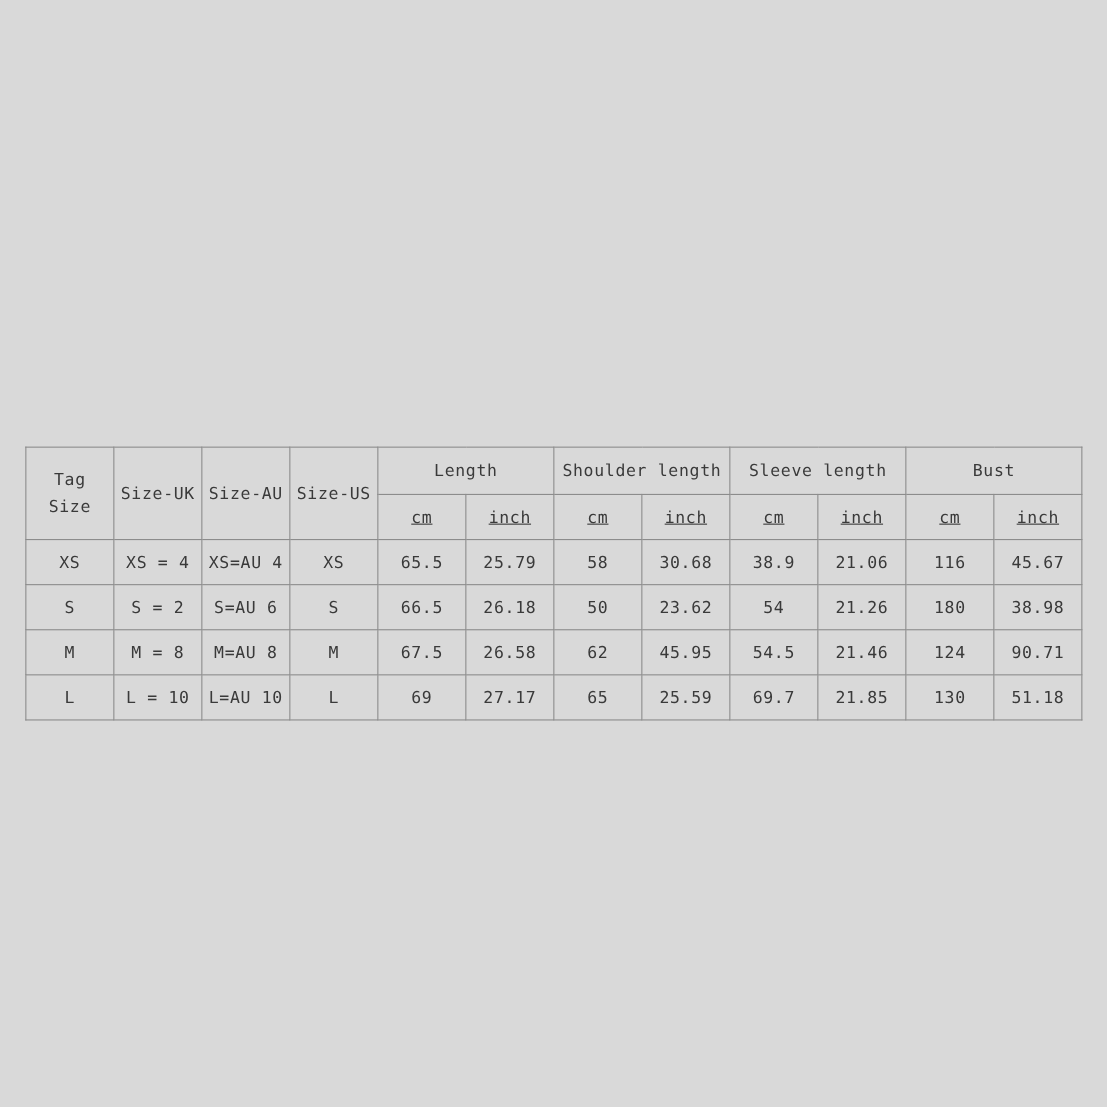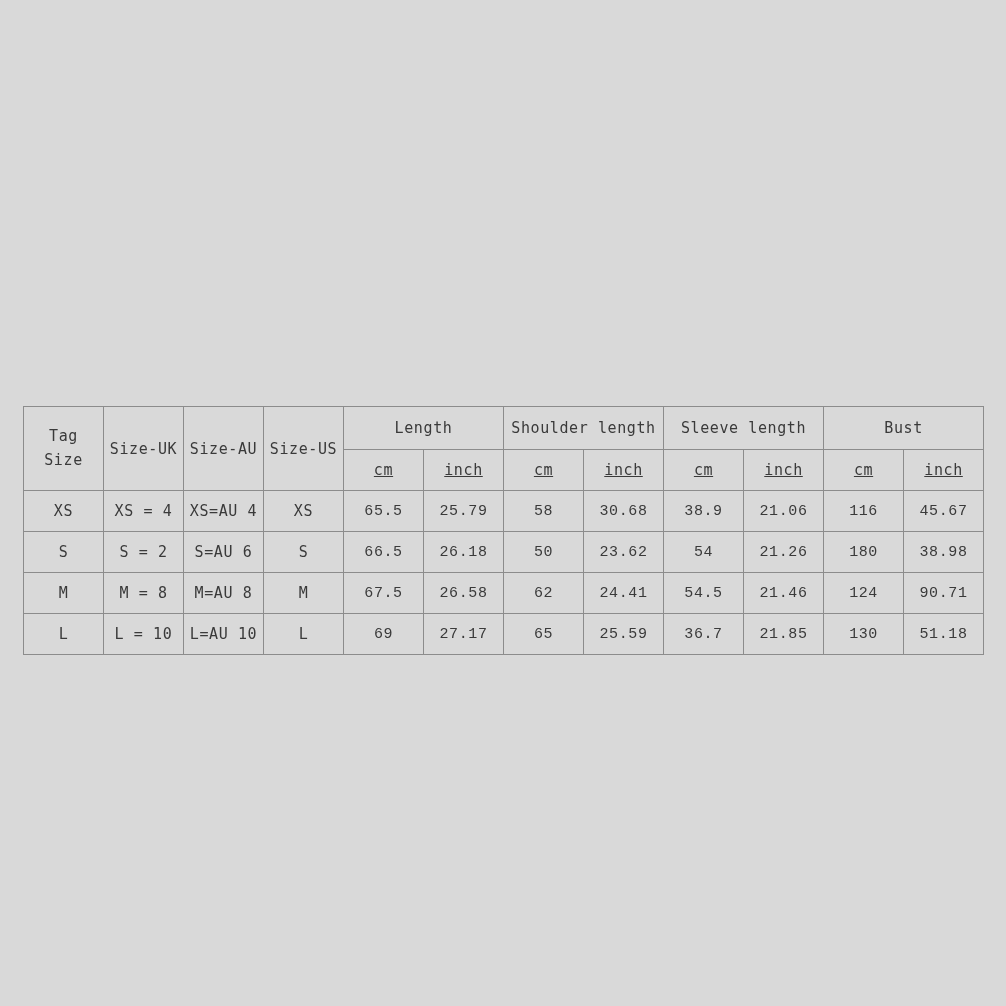--- a/index.html
+++ b/index.html
@@ -66,21 +66,21 @@
 
   .tag-size-cell {
     line-height: 1.55;
     font-size: 15px;
   }
   .tag-size-cell span { display: block; }
 
   .unit-cell { font-size: 14px; text-decoration: underline; }
 
   .sizecol { font-size: 14.5px; }
-  .numcell { font-size: 15px; font-family: Liberation Mono, monospace; }
+  .numcell { font-size: 15px; }
 </style>
 </head>
 <body>
 
 <div class="page">
   <div class="table-wrap">
     <table class="size-chart">
       <colgroup>
         <col class="c-tag">
           <col class="c-uk">
@@ -151,37 +151,37 @@
         </tr>
 
         <tr class="row-body">
           <td class="sizecol">M</td>
           <td class="sizecol">M = 8</td>
           <td class="sizecol">M=AU 8</td>
           <td class="sizecol">M</td>
           <td class="numcell">67.5</td>
           <td class="numcell">26.58</td>
           <td class="numcell">62</td>
-          <td class="numcell">24.41</td>
+          <td class="numcell">45.95</td>
           <td class="numcell">54.5</td>
           <td class="numcell">21.46</td>
           <td class="numcell">124</td>
           <td class="numcell">90.71</td>
         </tr>
 
         <tr class="row-body">
           <td class="sizecol">L</td>
           <td class="sizecol">L = 10</td>
           <td class="sizecol">L=AU 10</td>
           <td class="sizecol">L</td>
           <td class="numcell">69</td>
           <td class="numcell">27.17</td>
           <td class="numcell">65</td>
           <td class="numcell">25.59</td>
-          <td class="numcell">36.7</td>
+          <td class="numcell">69.7</td>
           <td class="numcell">21.85</td>
           <td class="numcell">130</td>
           <td class="numcell">51.18</td>
         </tr>
       </tbody>
     </table>
   </div>
 </div>
 
 </body></html>

